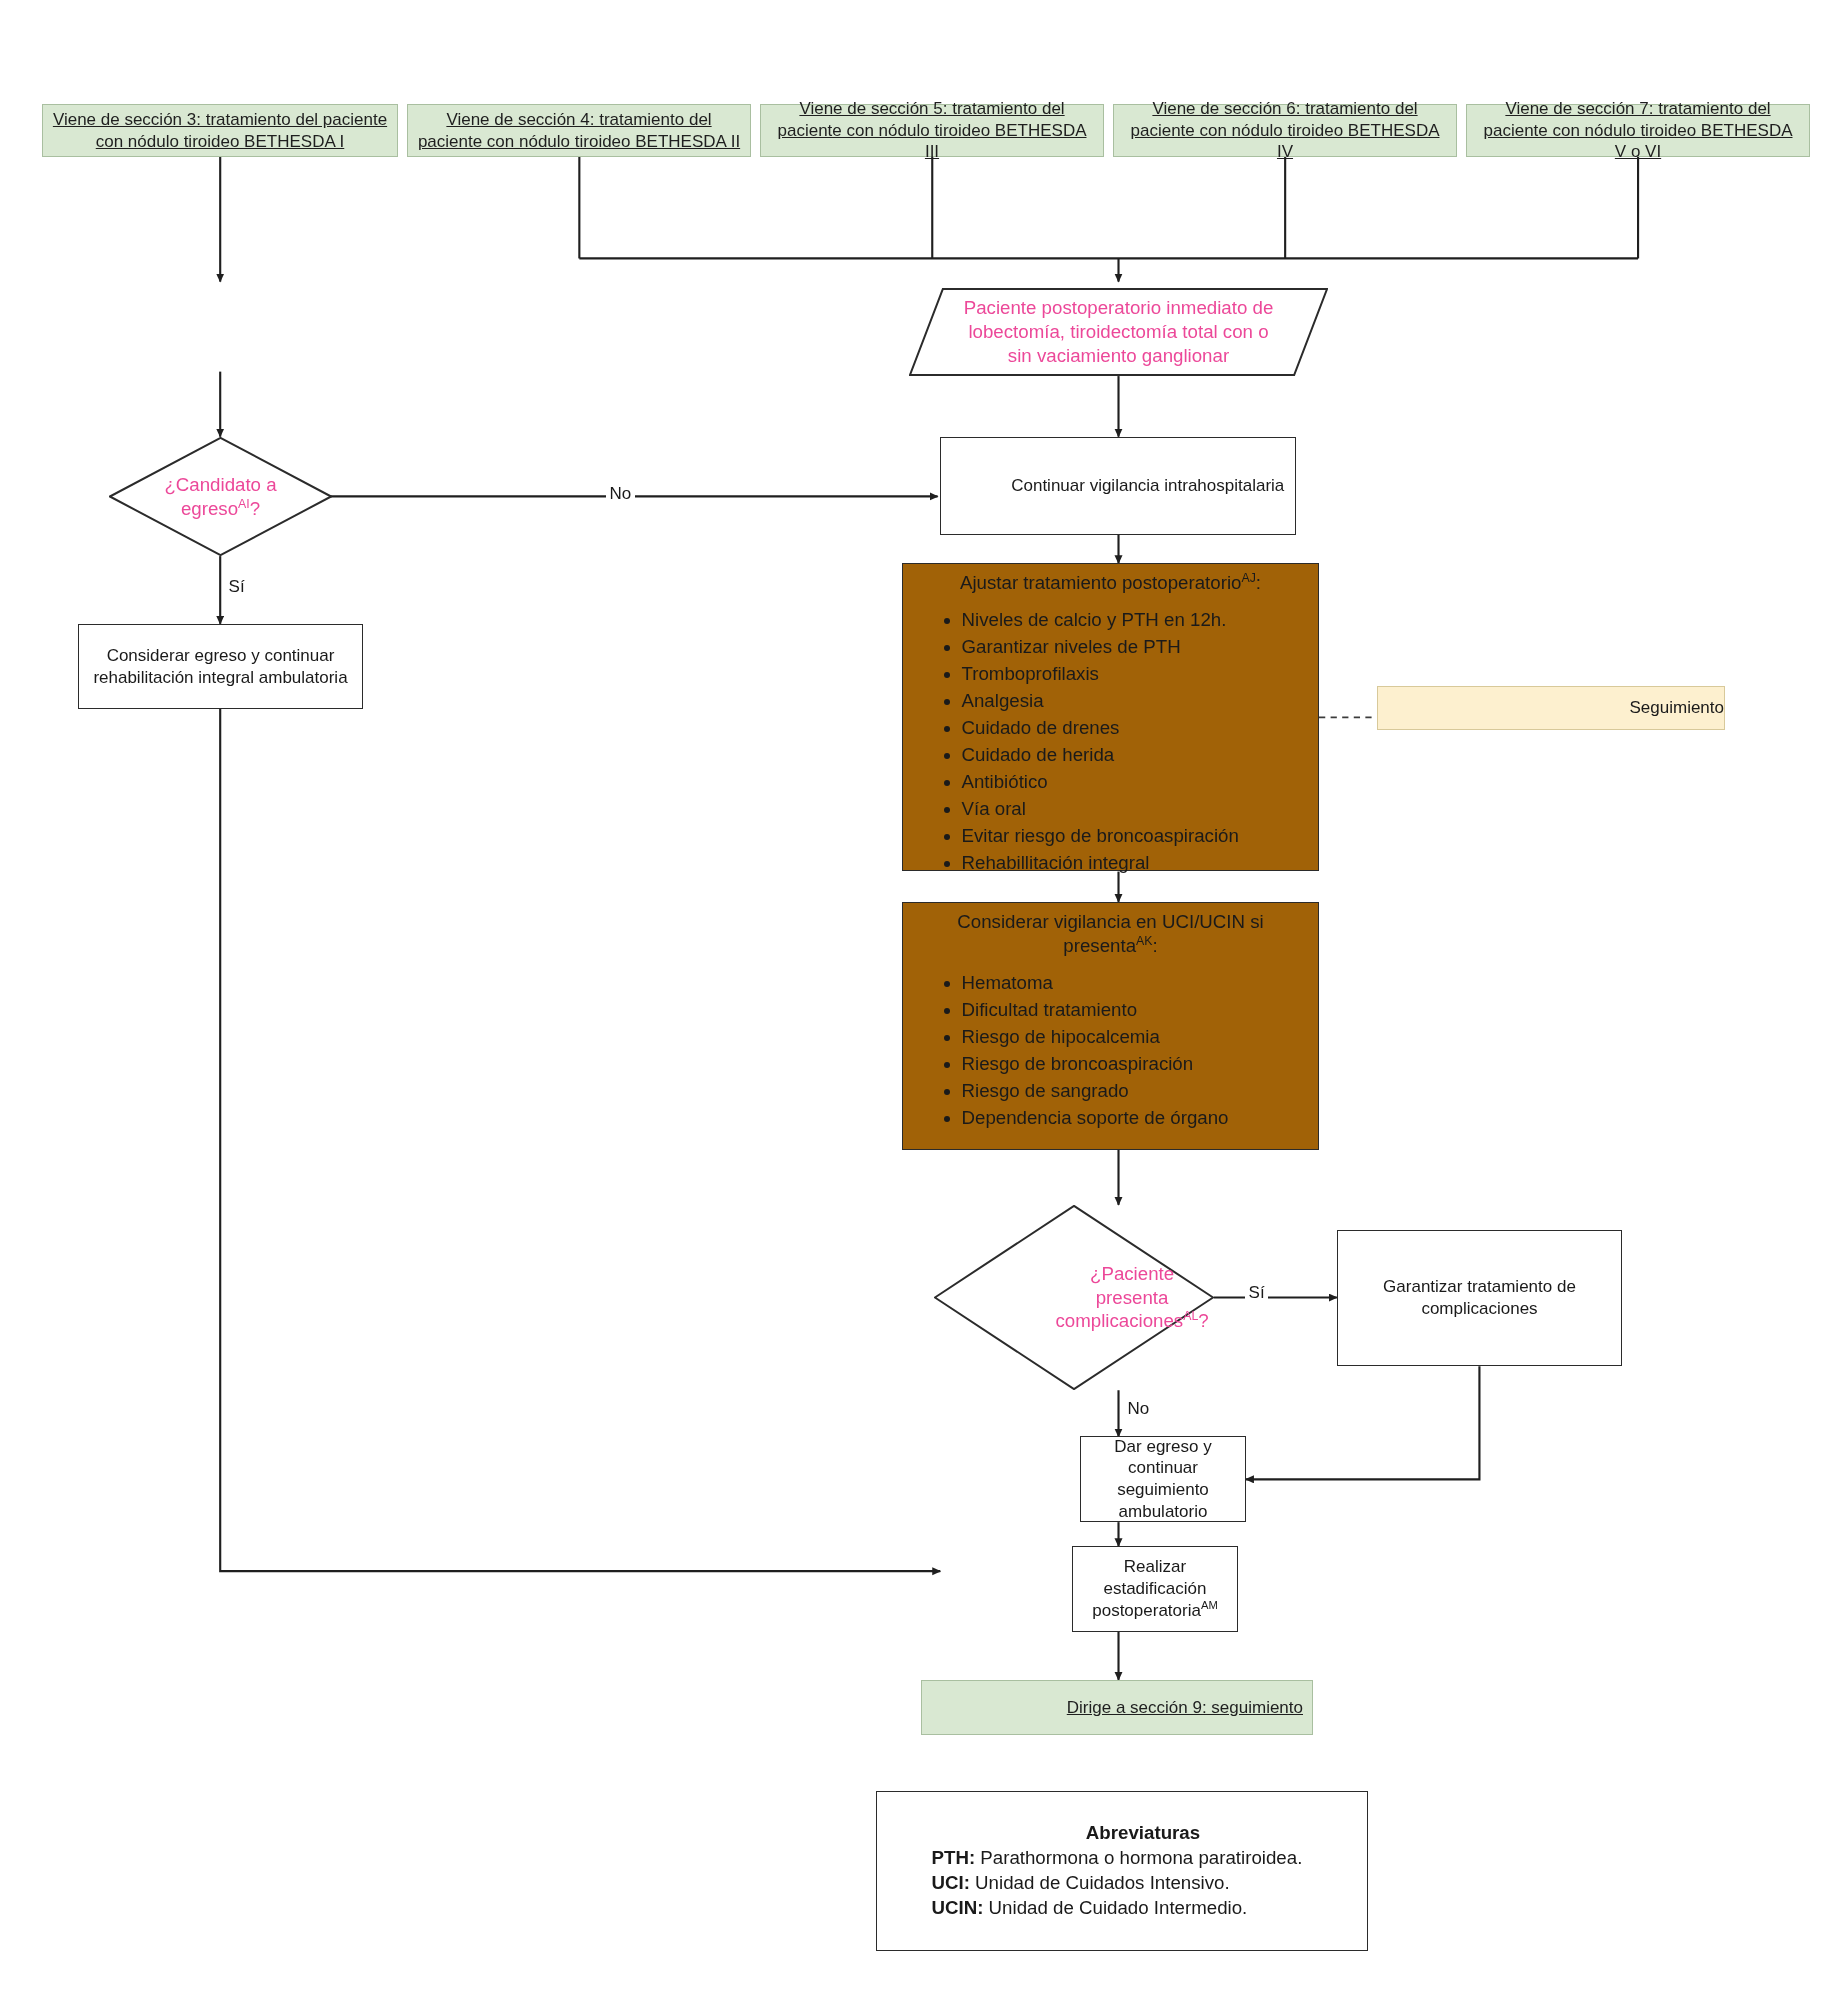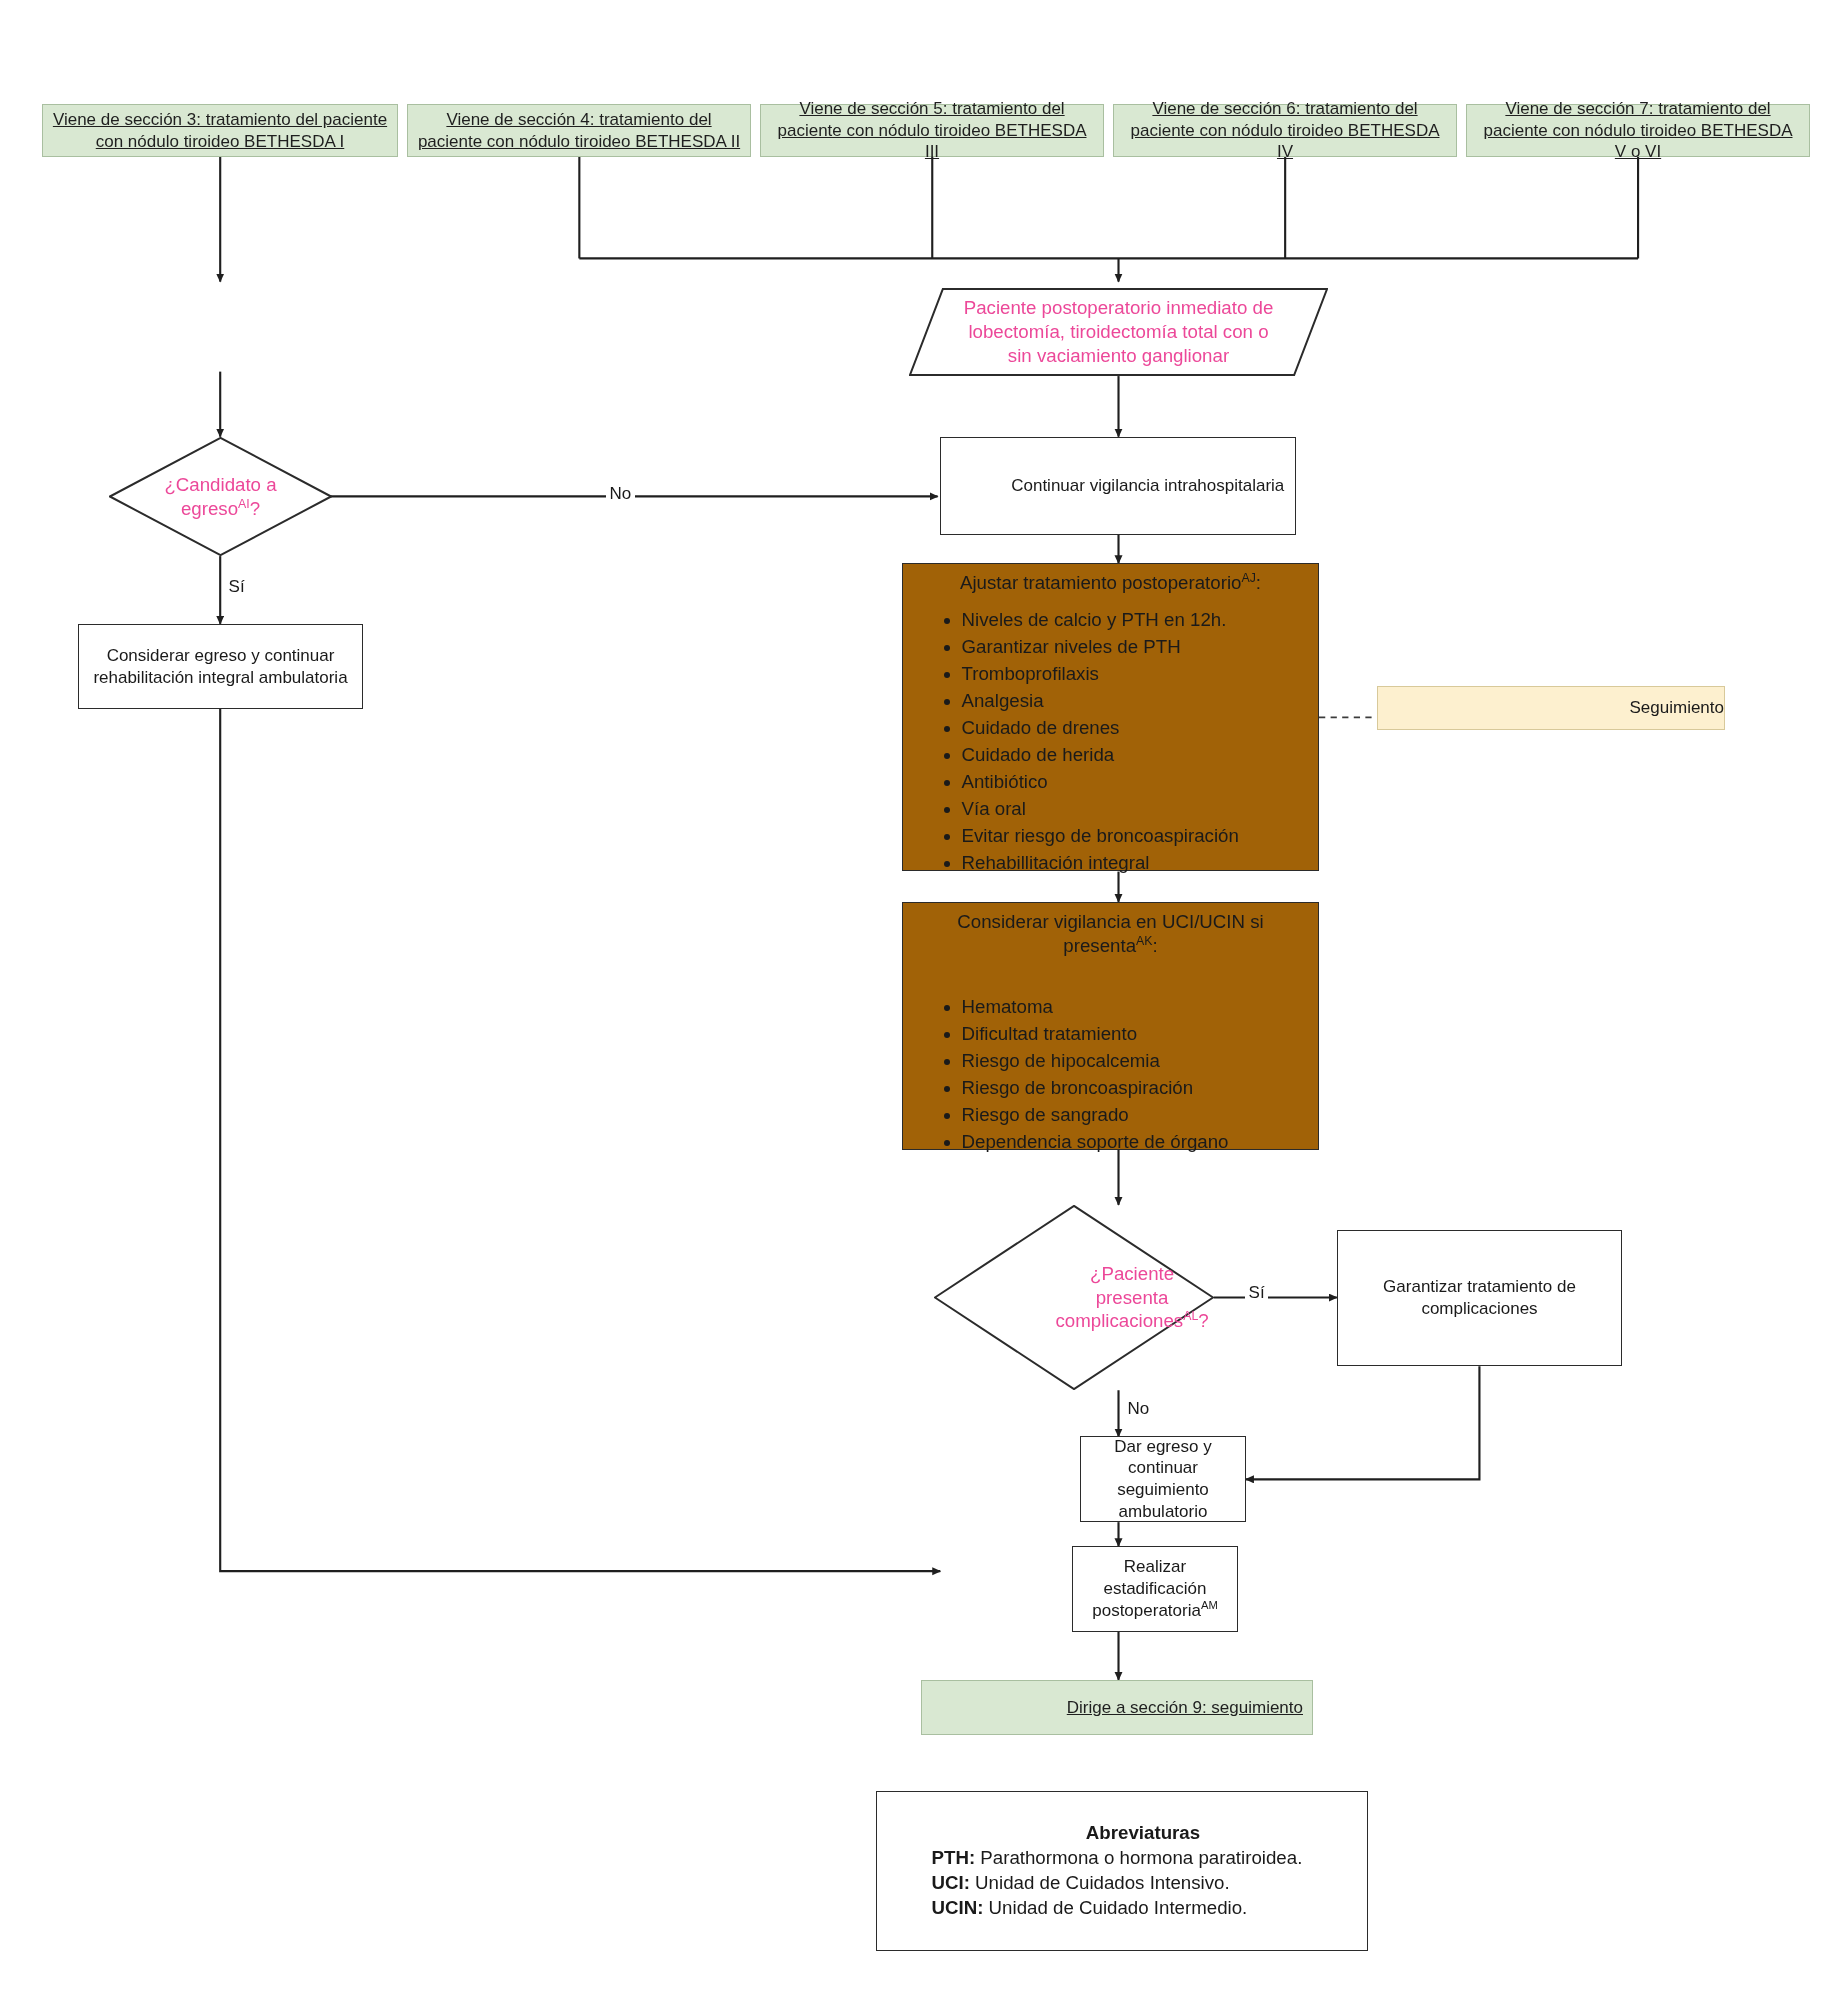--- a/index.html
+++ b/index.html
@@ -262,21 +262,21 @@
       <li>Vía oral</li>
       <li>Evitar riesgo de broncoaspiración</li>
       <li>Rehabillitación integral</li>
     </ul>
   </div>
 
   <div class="node note" style="left:1377px; top:686px; width:348px; height:44px;">
     <span>Seguimiento</span>
   </div>
 
-  <div class="listbox" style="left:902px; top:902px; width:417px; height:248px;gap:24px;">
+  <div class="listbox" style="left:902px; top:902px; width:417px; height:248px;">
     <div class="head">
       <span>Considerar vigilancia en UCI/UCIN si</span><br>
       <span>presenta</span><sup>AK</sup><span>:</span>
     </div>
     <ul>
       <li>Hematoma</li>
       <li>Dificultad tratamiento</li>
       <li>Riesgo de hipocalcemia</li>
       <li>Riesgo de broncoaspiración</li>
       <li>Riesgo de sangrado</li>

